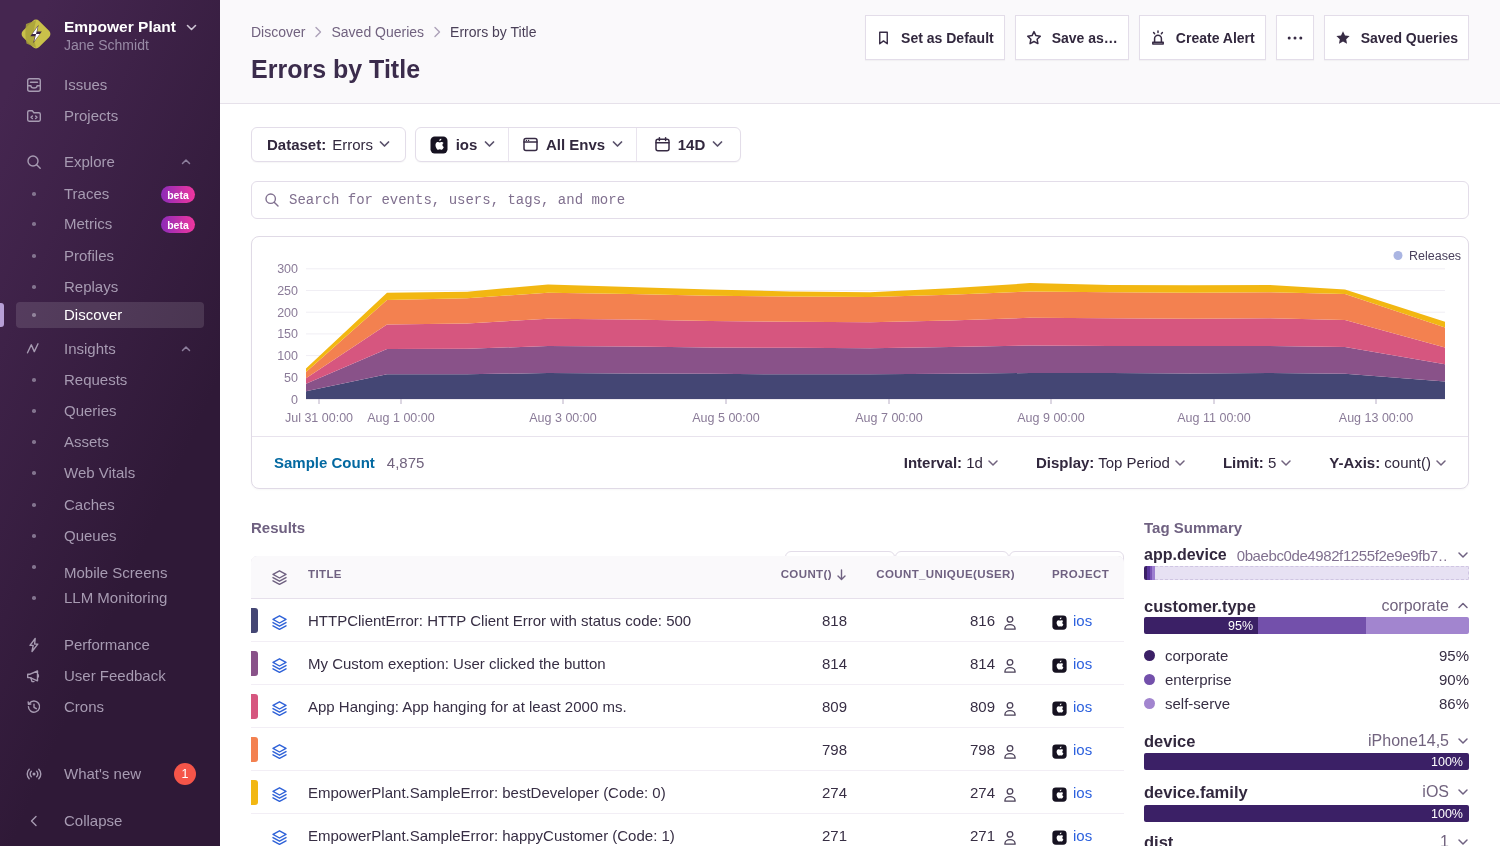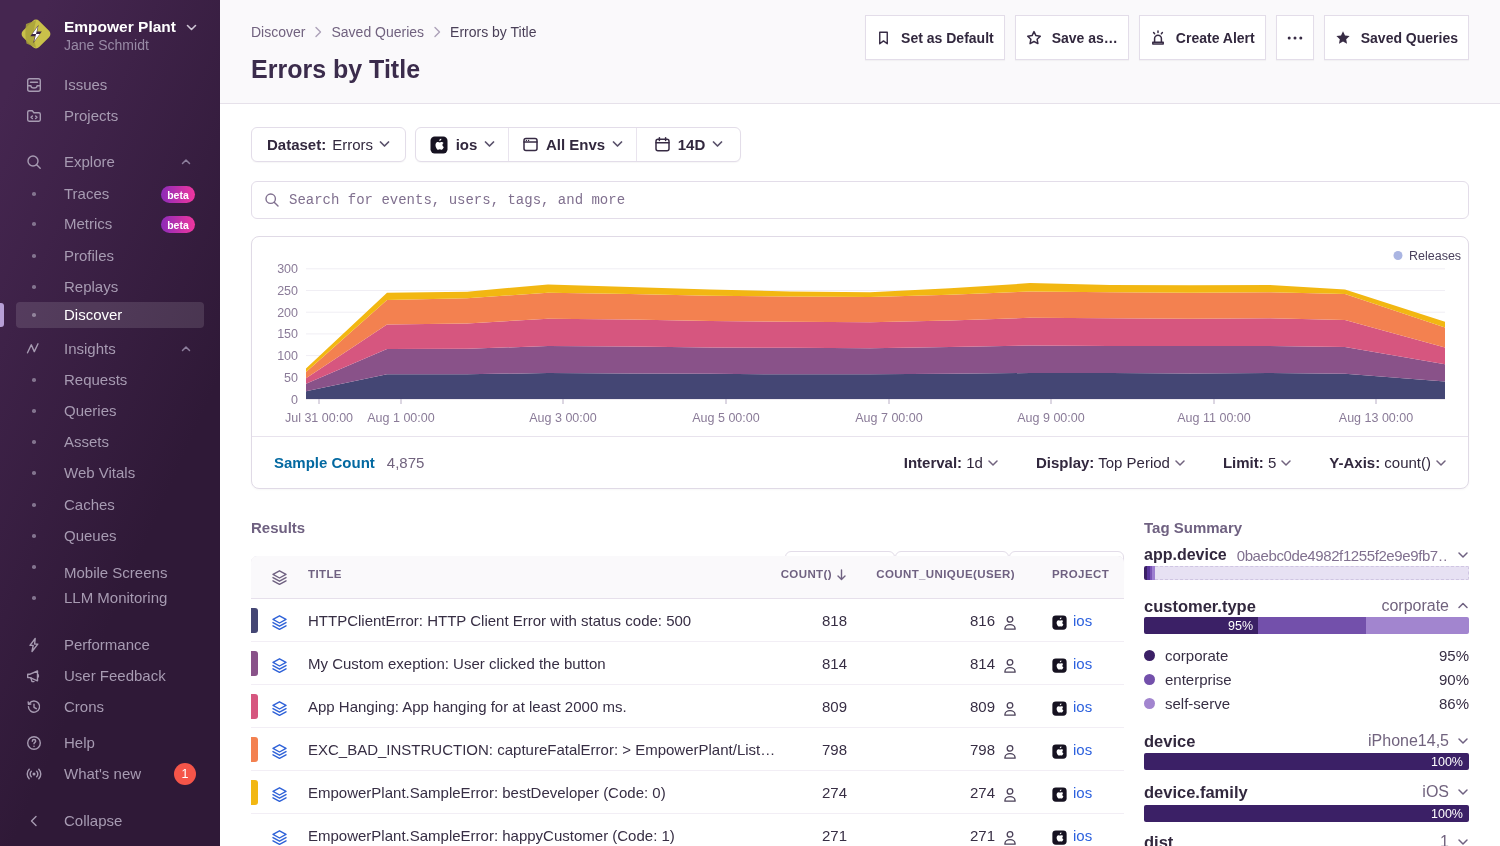--- a/index.html
+++ b/index.html
@@ -155,30 +155,20 @@
     </div>
 <div class="sb-item" style="top:694px;">
       <span class="sb-ico">
         <svg width="18" height="18" viewBox="0 0 18 18">
           <path d="M4.4 5.4a5.6 5.6 0 1 1-1 3.2" stroke="#a79bb2" stroke-width="1.4" fill="none" stroke-linecap="round" stroke-linejoin="round"></path>
           <path d="M3.2 4l.3 2.3L5.8 6" stroke="#a79bb2" stroke-width="1.4" fill="none" stroke-linecap="round" stroke-linejoin="round"></path>
           <path d="M9 6.3v3l2.3 1.4" stroke="#a79bb2" stroke-width="1.4" fill="none" stroke-linecap="round" stroke-linejoin="round"></path>
         </svg>
       </span>
       <span class="sb-txt" style="top:4px;">Crons</span>
-    </div>
-<div class="sb-item" style="top:730px;">
-      <span class="sb-ico">
-        <svg width="18" height="18" viewBox="0 0 18 18">
-          <circle cx="9" cy="9" r="6.3" stroke="#a79bb2" stroke-width="1.4" fill="none" stroke-linecap="round" stroke-linejoin="round"></circle>
-          <path d="M7.3 7.2c0-1 .8-1.7 1.7-1.7s1.7.6 1.7 1.6c0 1.2-1.7 1.3-1.7 2.6" stroke="#a79bb2" stroke-width="1.4" fill="none" stroke-linecap="round" stroke-linejoin="round"></path>
-          <circle cx="9" cy="12.2" r="0.8" fill="#a79bb2" stroke="none"></circle>
-        </svg>
-      </span>
-      <span class="sb-txt" style="top:4px;">Help</span>
     </div>
 <div class="sb-item" style="top:761px;">
       <span class="sb-ico">
         <svg width="18" height="18" viewBox="0 0 18 18">
           <circle cx="9" cy="9" r="1.5" fill="#a79bb2" stroke="none"></circle>
           <path d="M6.3 11.7a3.8 3.8 0 0 1 0-5.4" stroke="#a79bb2" stroke-width="1.4" fill="none" stroke-linecap="round" stroke-linejoin="round"></path>
           <path d="M11.7 6.3a3.8 3.8 0 0 1 0 5.4" stroke="#a79bb2" stroke-width="1.4" fill="none" stroke-linecap="round" stroke-linejoin="round"></path>
           <path d="M4.2 13.8a6.8 6.8 0 0 1 0-9.6" stroke="#a79bb2" stroke-width="1.4" fill="none" stroke-linecap="round" stroke-linejoin="round"></path>
           <path d="M13.8 4.2a6.8 6.8 0 0 1 0 9.6" stroke="#a79bb2" stroke-width="1.4" fill="none" stroke-linecap="round" stroke-linejoin="round"></path>
         </svg>
@@ -463,21 +453,20 @@
       </svg></span>
   <span class="abs" style="left:822px; top:13px; color:#2c61de;">ios</span>
 </div>
 <div class="abs trow" style="left:251px; top:728px;">
   <div class="abs" style="left:0; top:9px; width:7px; height:25px; background:#f38150; border-radius:0 3px 3px 0;"></div>
   <span class="abs" style="left:20px; top:13px;"><svg width="17" height="17" viewBox="0 0 17 17">
         <path d="M8.5 1.8 15 5.4 8.5 9 2 5.4z" stroke="#2f62d8" stroke-width="1.4" fill="none" stroke-linecap="round" stroke-linejoin="round"></path>
         <path d="M2 8.6 8.5 12.2 15 8.6" stroke="#2f62d8" stroke-width="1.4" fill="none" stroke-linecap="round" stroke-linejoin="round"></path>
         <path d="M2 11.8 8.5 15.4 15 11.8" stroke="#2f62d8" stroke-width="1.4" fill="none" stroke-linecap="round" stroke-linejoin="round"></path>
       </svg></span>
-  <span class="abs" style="left:57px; top:13px; color:#372e44; white-space:nowrap;">EXC_BAD_INSTRUCTION: captureFatalError: &gt; EmpowerPlant/List…</span>
   <span class="abs" style="left:440px; top:13px; width:156px; text-align:right; color:#372e44;">798</span>
   <span class="abs" style="left:600px; top:13px; width:144px; text-align:right; color:#372e44;">798</span>
   <span class="abs" style="left:751px; top:14px;"><svg width="16" height="16" viewBox="0 0 16 16">
         <circle cx="8" cy="4.4" r="2.8" fill="none" stroke="#4a4058" stroke-width="1.3"></circle>
         <path d="M2.9 14.2v-0.5c0-2.5 2.3-4.1 5.1-4.1s5.1 1.6 5.1 4.1v0.5z" fill="none" stroke="#4a4058" stroke-width="1.3" stroke-linejoin="round"></path>
       </svg></span>
   <span class="abs" style="left:801px; top:13px;"><svg width="15" height="15" viewBox="0 0 20 20">
         <rect x="0.5" y="0.5" width="19" height="19" rx="4.6" fill="#161221"></rect>
         <path d="M12.1 5.0c.6-.7.5-1.7.45-1.8-.05-.05-1.05.05-1.65.75-.6.65-.5 1.65-.45 1.75.05.1 1.05-.05 1.65-.7zM13.8 10.3c0-1.5 1.2-2.2 1.25-2.25-.65-1-1.7-1.15-2.1-1.15-.9-.1-1.7.5-2.15.5-.45 0-1.15-.5-1.85-.5-.95 0-1.8.55-2.3 1.4-1 1.7-.3 4.2.7 5.6.5.65 1.05 1.4 1.75 1.4.7-.05 1-.45 1.8-.45s1.1.45 1.85.45c.75 0 1.25-.7 1.7-1.35.55-.75.75-1.55.75-1.6-.05-.05-1.45-.6-1.45-2.05z" fill="#fff"></path>
       </svg></span>

